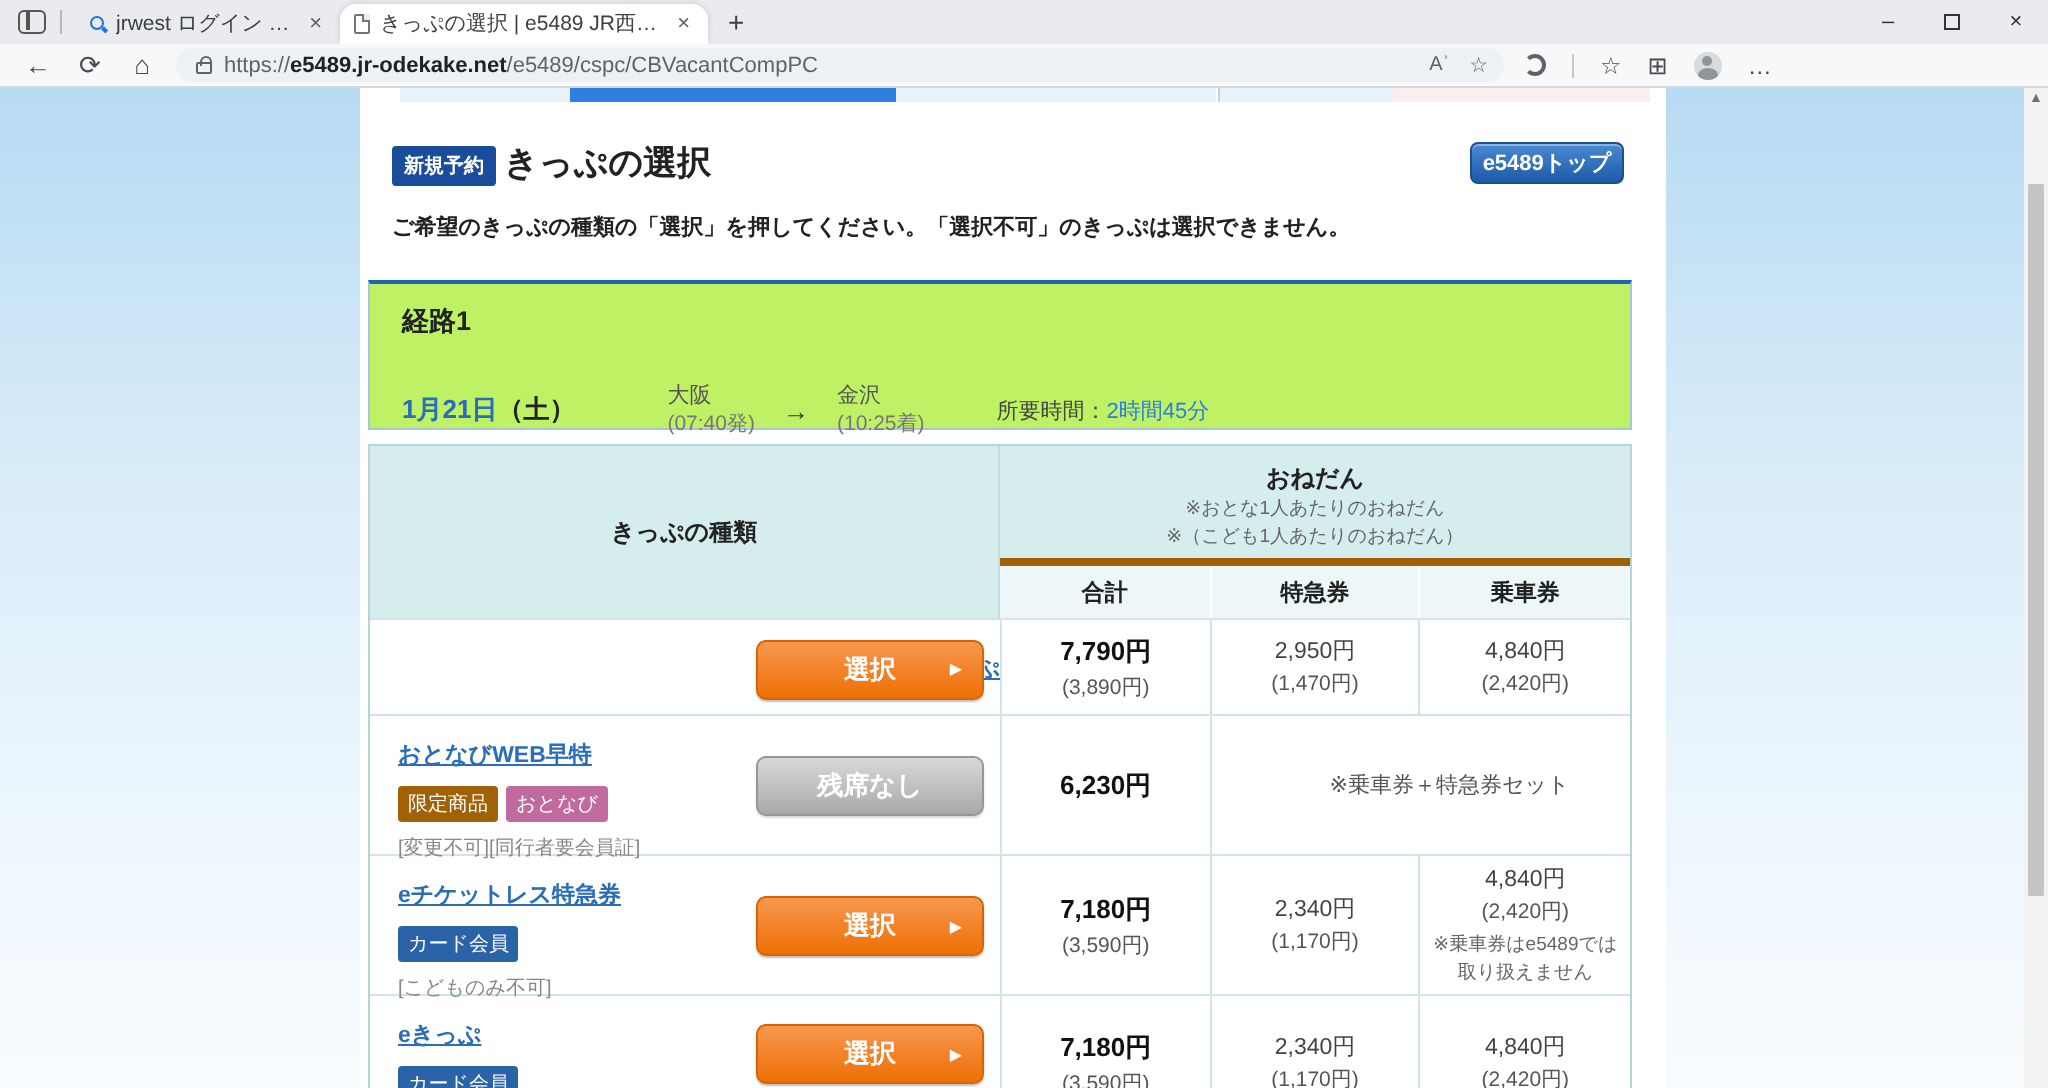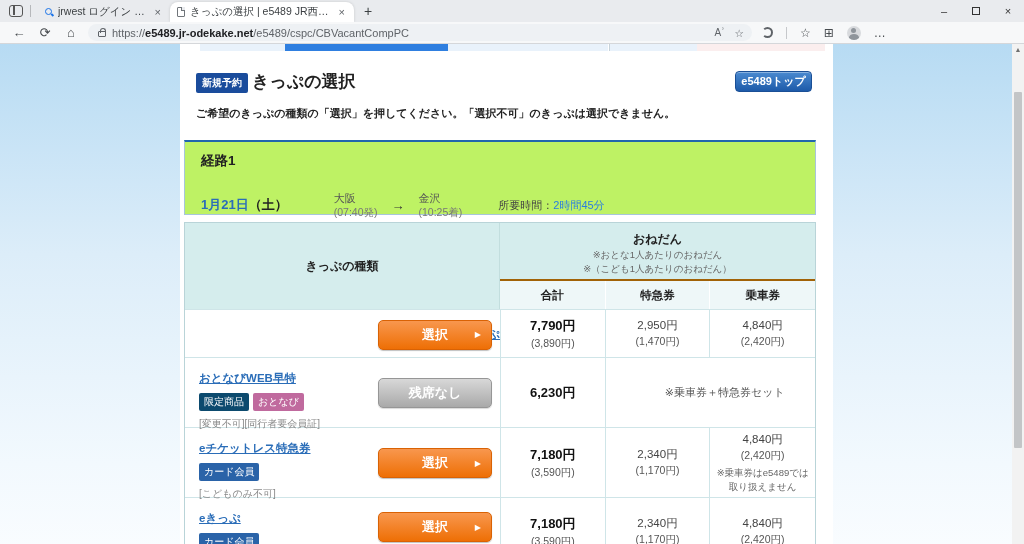--- a/index.html
+++ b/index.html
@@ -70,37 +70,37 @@
   .duration b { color:#2a7de0; font-weight:normal; }
 
   
   .tickets { position:absolute; left:4px; top:178px; width:632px; border:1px solid #b9d4d8; border-bottom:none; }
   .thead { display:flex; }
   .th-type { width:316px; height:86px; background:#d5eded; display:flex; align-items:center; justify-content:center; font-size:12px; font-weight:bold; color:#222; }
   .th-price-wrap { width:316px; border-left:1px solid #c2dede; }
   .th-price { height:56px; background:#d5eded; text-align:center; padding-top:8px; }
   .th-price .pt { font-size:12px; font-weight:bold; color:#222; }
   .th-price .pn { font-size:9.5px; color:#666; line-height:1.5; }
-  .th-sub { display:flex; height:30px; border-top:2px solid #a16207; }
+  .th-sub { display:flex; height:30px; border-top:4px solid #a16207; }
   .th-sub div { background:#eef7f8; display:flex; align-items:center; justify-content:center; font-size:11.5px; font-weight:bold; color:#222; }
   .th-sub .c2 { width:105px; }
   .th-sub .c3 { width:105px; border-left:1px solid #fff; }
   .th-sub .c4 { width:106px; border-left:1px solid #fff; }
 
   .trow { display:flex; border-top:1px solid #cfe5e8; background:#fff; }
   .cell-type { width:316px; position:relative; padding:10px 0 8px 14px;justify-content:flex-end; }
   .cell { display:flex; flex-direction:column; align-items:center; justify-content:center; border-left:1px solid #cfe5e8; text-align:center; }
   .cell.c2 { width:105px; }
   .cell.c3 { width:105px; }
   .cell.c4 { width:106px; }
   .cell.merged { width:211px;padding-left:29px; }
   .ticket-link { font-size:11.5px; font-weight:bold; color:#2a6db8; text-decoration:underline; }
   .badge-row { margin-top:7px; display:flex; gap:4px; }
   .badge { color:#fff; font-size:10px; padding:2px 5px; border-radius:2px; }
-  .badge.olive { background:#0c4a6e; }
+  .badge.olive { background:#a16207; }
   .badge.pink { background:#c06a9e; }
   .badge.blue { background:#2a63a8; }
   .cond-note { margin-top:6px; font-size:10px; color:#888; }
   .btn { position:absolute; right:8px; width:114px; height:30px; border-radius:5px; color:#fff; font-size:13px; font-weight:bold; display:flex; align-items:center; justify-content:center; }
   .btn-select { background:linear-gradient(#f8974e,#ee6f05); border:1px solid #d96204; box-shadow:0 1px 1px rgba(0,0,0,.25); }
   .btn-select .arr { position:absolute; right:10px; font-size:8px; }
   .btn-disabled { background:linear-gradient(#d8d8d8,#a9a9a9); border:1px solid #969696; box-shadow:0 1px 1px rgba(0,0,0,.15); }
   .p-total { font-size:13px; font-weight:bold; color:#111; }
   .p-sub { font-size:10.5px; color:#555; margin-top:2px; }
   .p-reg { font-size:11.5px; color:#444; }

